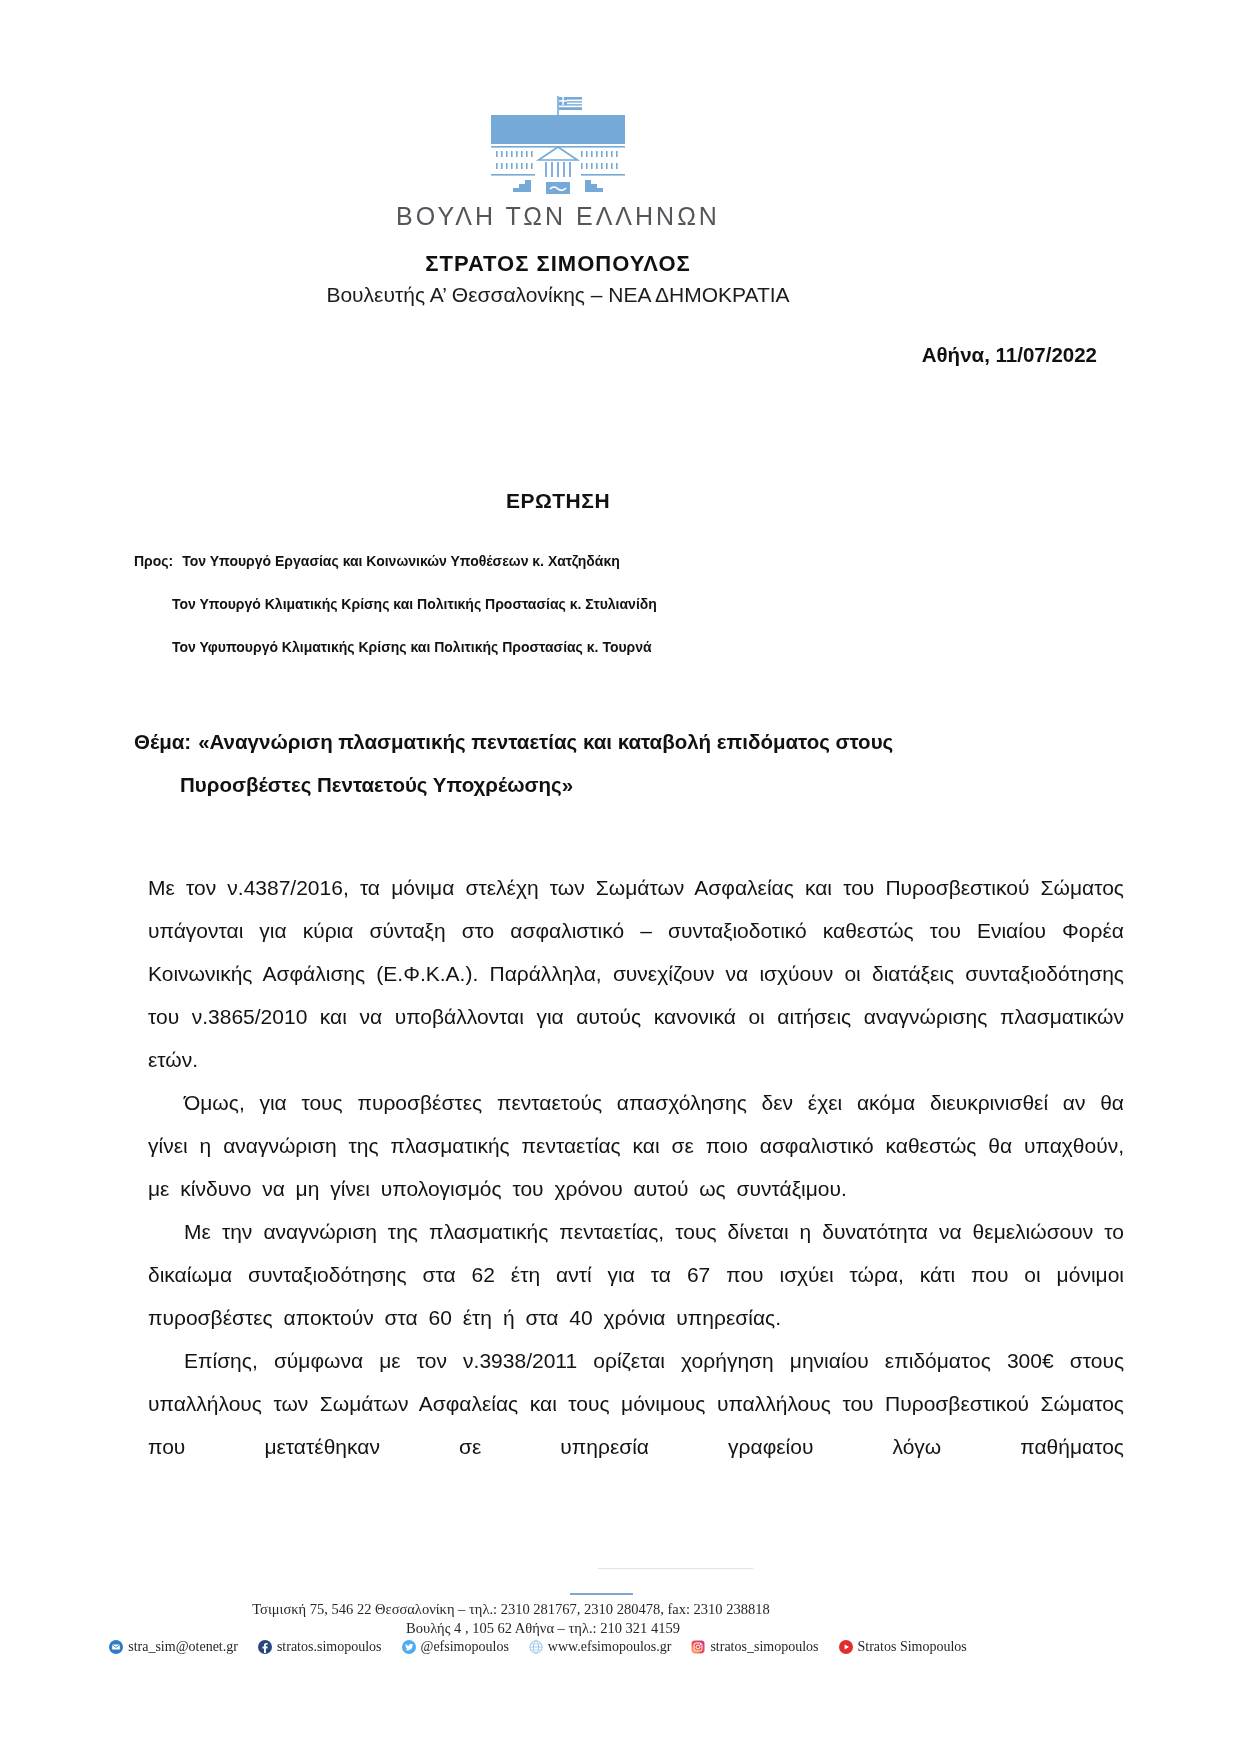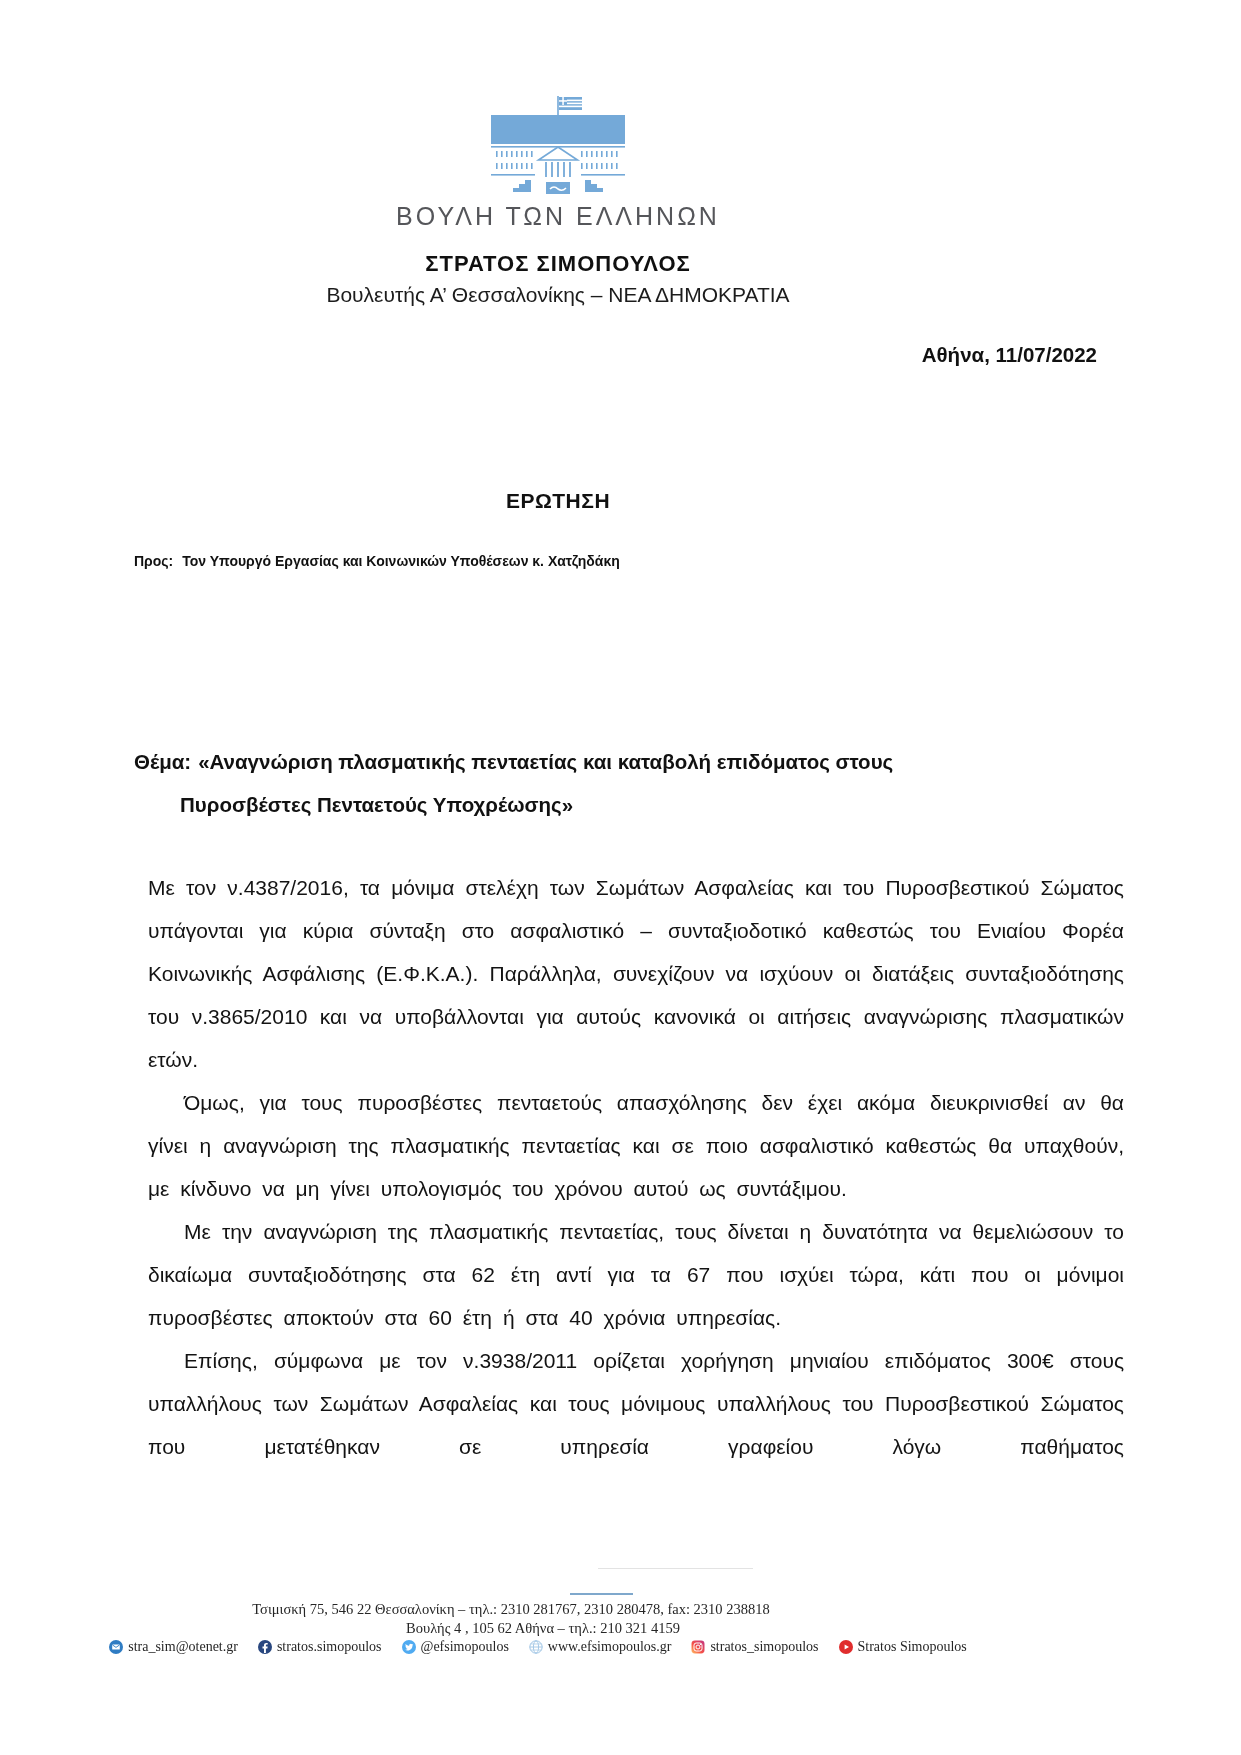--- a/index.html
+++ b/index.html
@@ -60,21 +60,21 @@
     left: 134px;
     width: 990px;
     font-size: 14px;
     font-weight: 700;
     line-height: 43px;
   }
   .pros-line .lbl { margin-right: 9px; }
   .pros-line.cont { padding-left: 38px; }
   .subject-block {
     position: absolute;
-    top: 740px;
+    top: 720px;
     left: 134px;
     width: 990px;
     font-size: 20.5px;
     font-weight: 700;
     line-height: 43px;
   }
   .subject-block .lbl { margin-right: 7px; }
   .subject-line2 { padding-left: 46px; }
   
   .body-text {
@@ -185,20 +185,22 @@
   <div class="header-center mp-role" style="position:absolute;">Βουλευτής Α’ Θεσσαλονίκης – ΝΕΑ ΔΗΜΟΚΡΑΤΙΑ</div>
 
   <div class="date-line">Αθήνα, 11/07/2022</div>
 
   <div class="q-title">ΕΡΩΤΗΣΗ</div>
 
   <div class="pros-block">
     <div class="pros-line">
       <span class="lbl">Προς:</span><span>Τον Υπουργό Εργασίας και Κοινωνικών Υποθέσεων κ. Χατζηδάκη</span>
     </div>
+    <div class="pros-line cont">Τον Υπουργό Κλιματικής Κρίσης και Πολιτικής Προστασίας κ. Στυλιανίδη</div>
+    <div class="pros-line cont">Τον Υφυπουργό Κλιματικής Κρίσης και Πολιτικής Προστασίας κ. Τουρνά</div>
   </div>
 
   <div class="subject-block">
     <div class="subject-line1">
       <span class="lbl">Θέμα:</span><span>«Αναγνώριση πλασματικής πενταετίας και καταβολή επιδόματος στους</span>
     </div>
     <div class="subject-line2">Πυροσβέστες Πενταετούς Υποχρέωσης»</div>
   </div>
 
   <div class="body-text">

